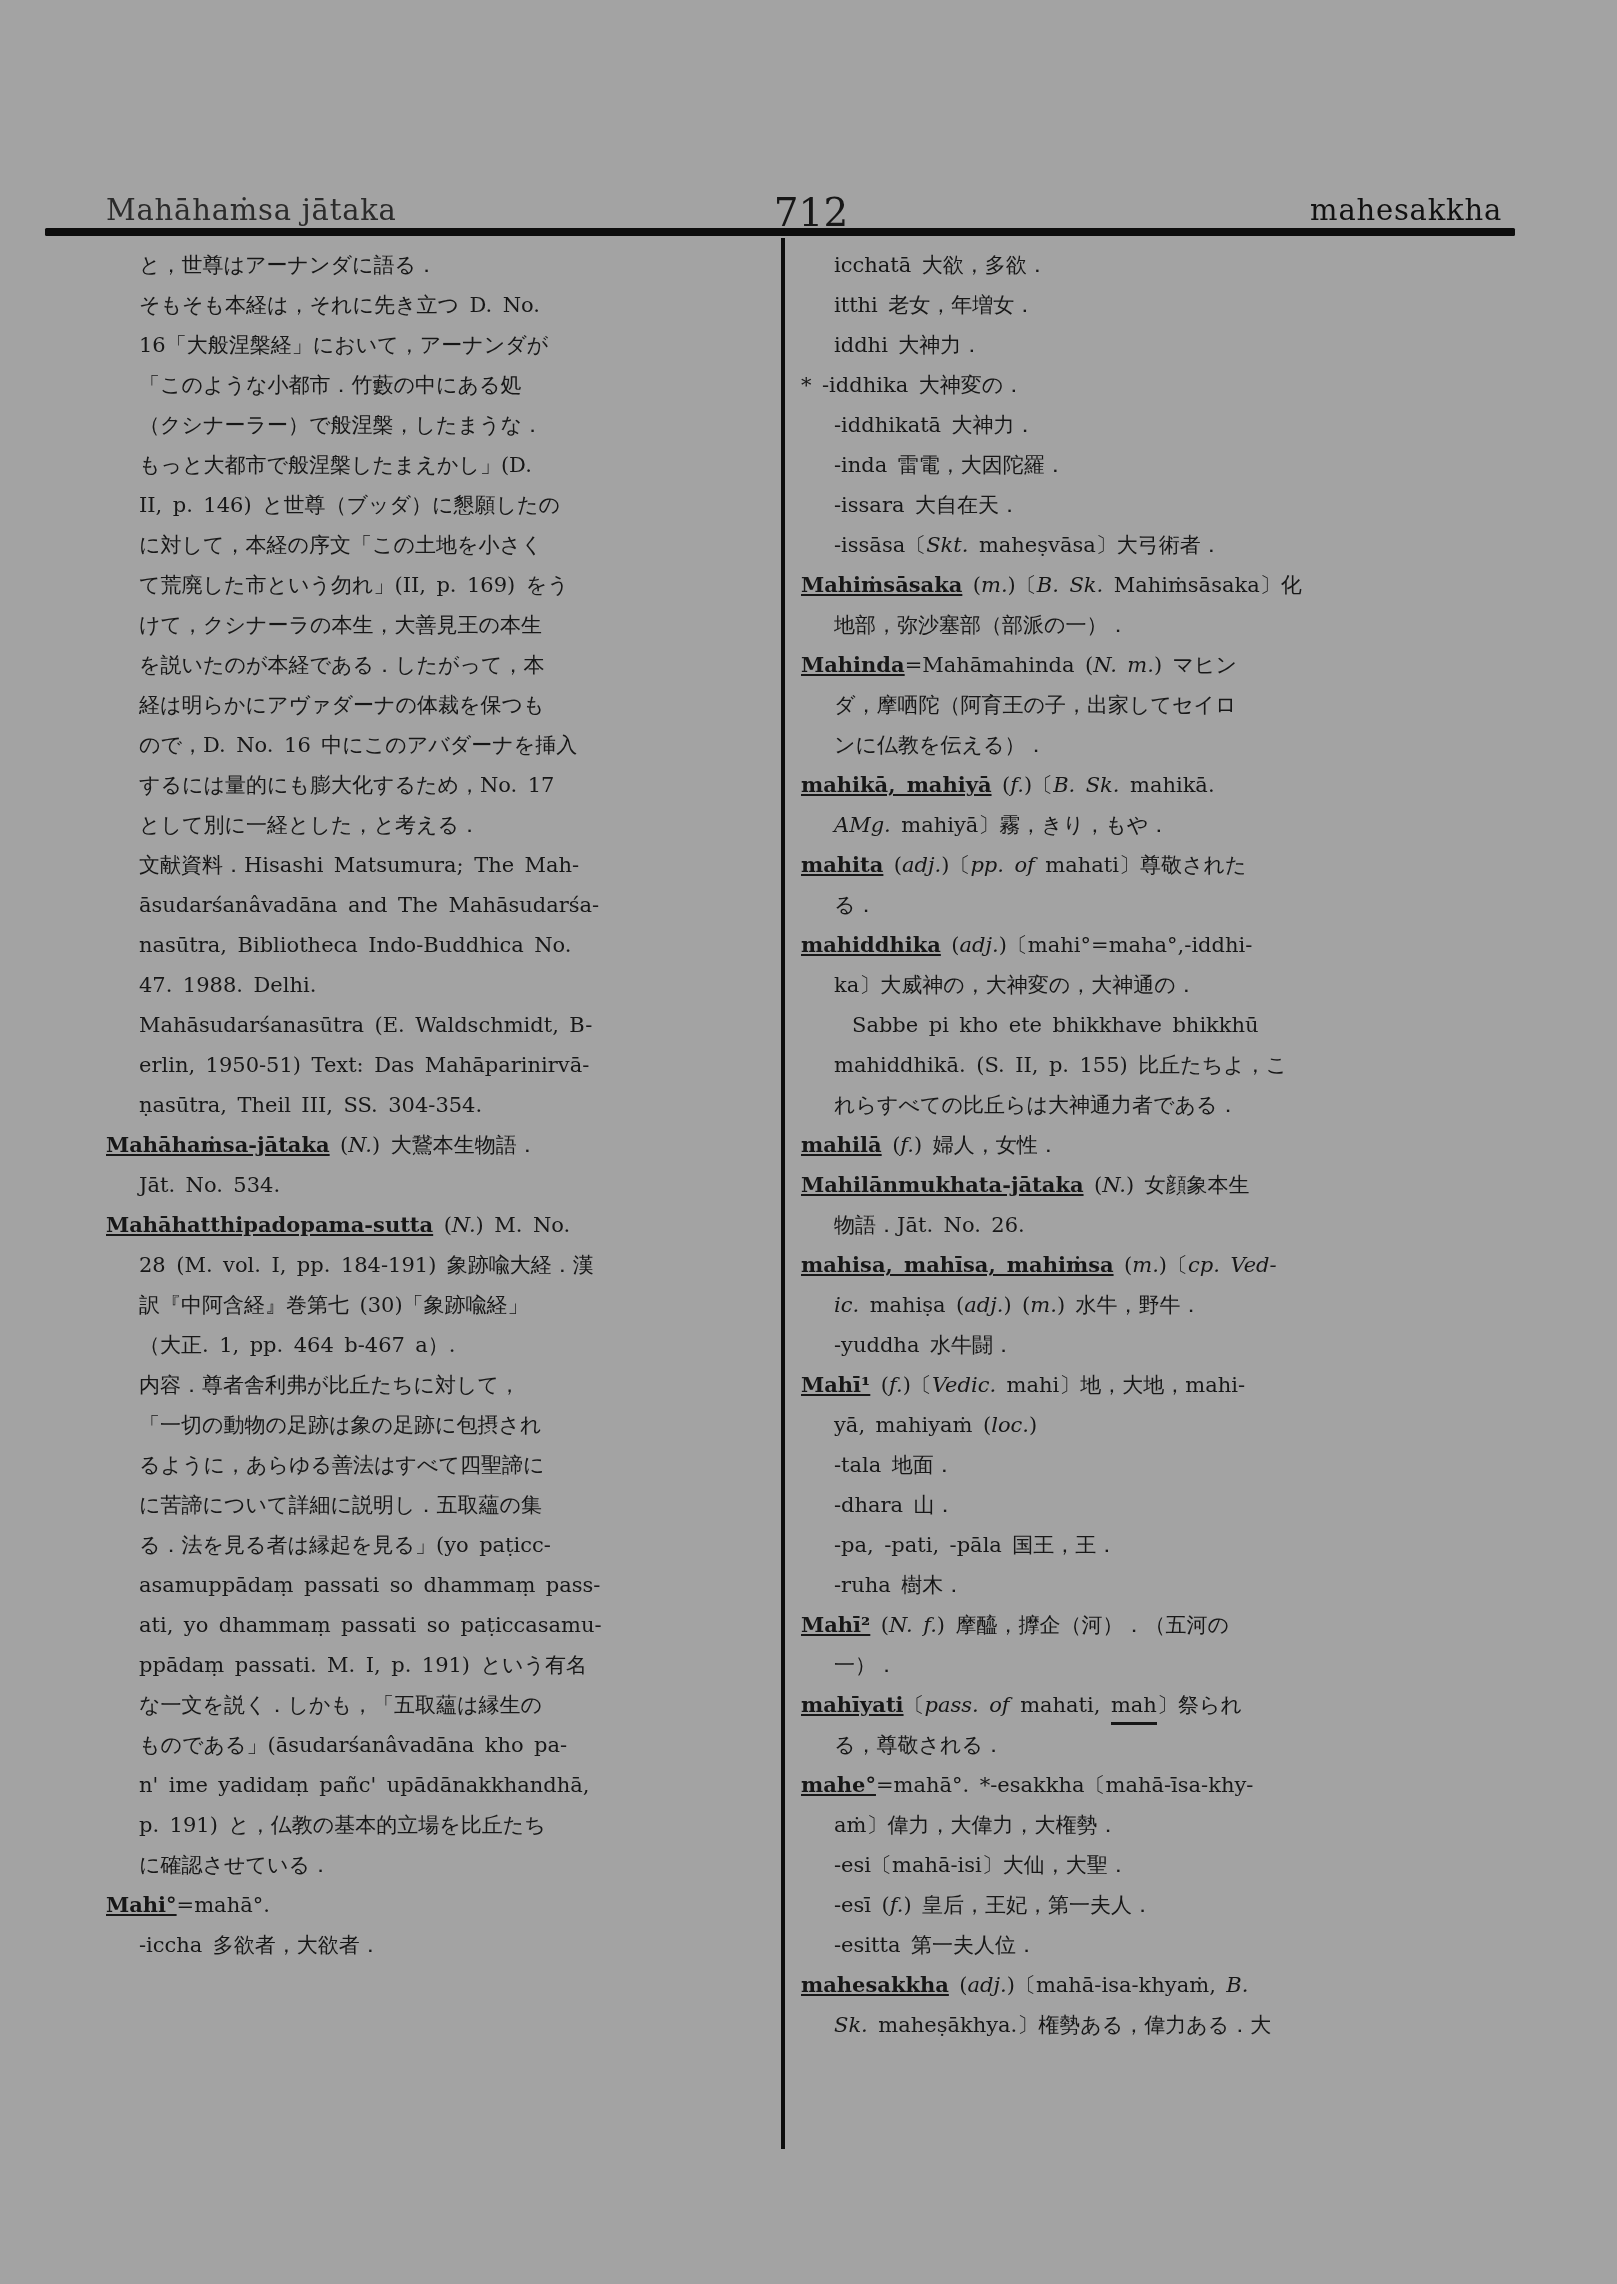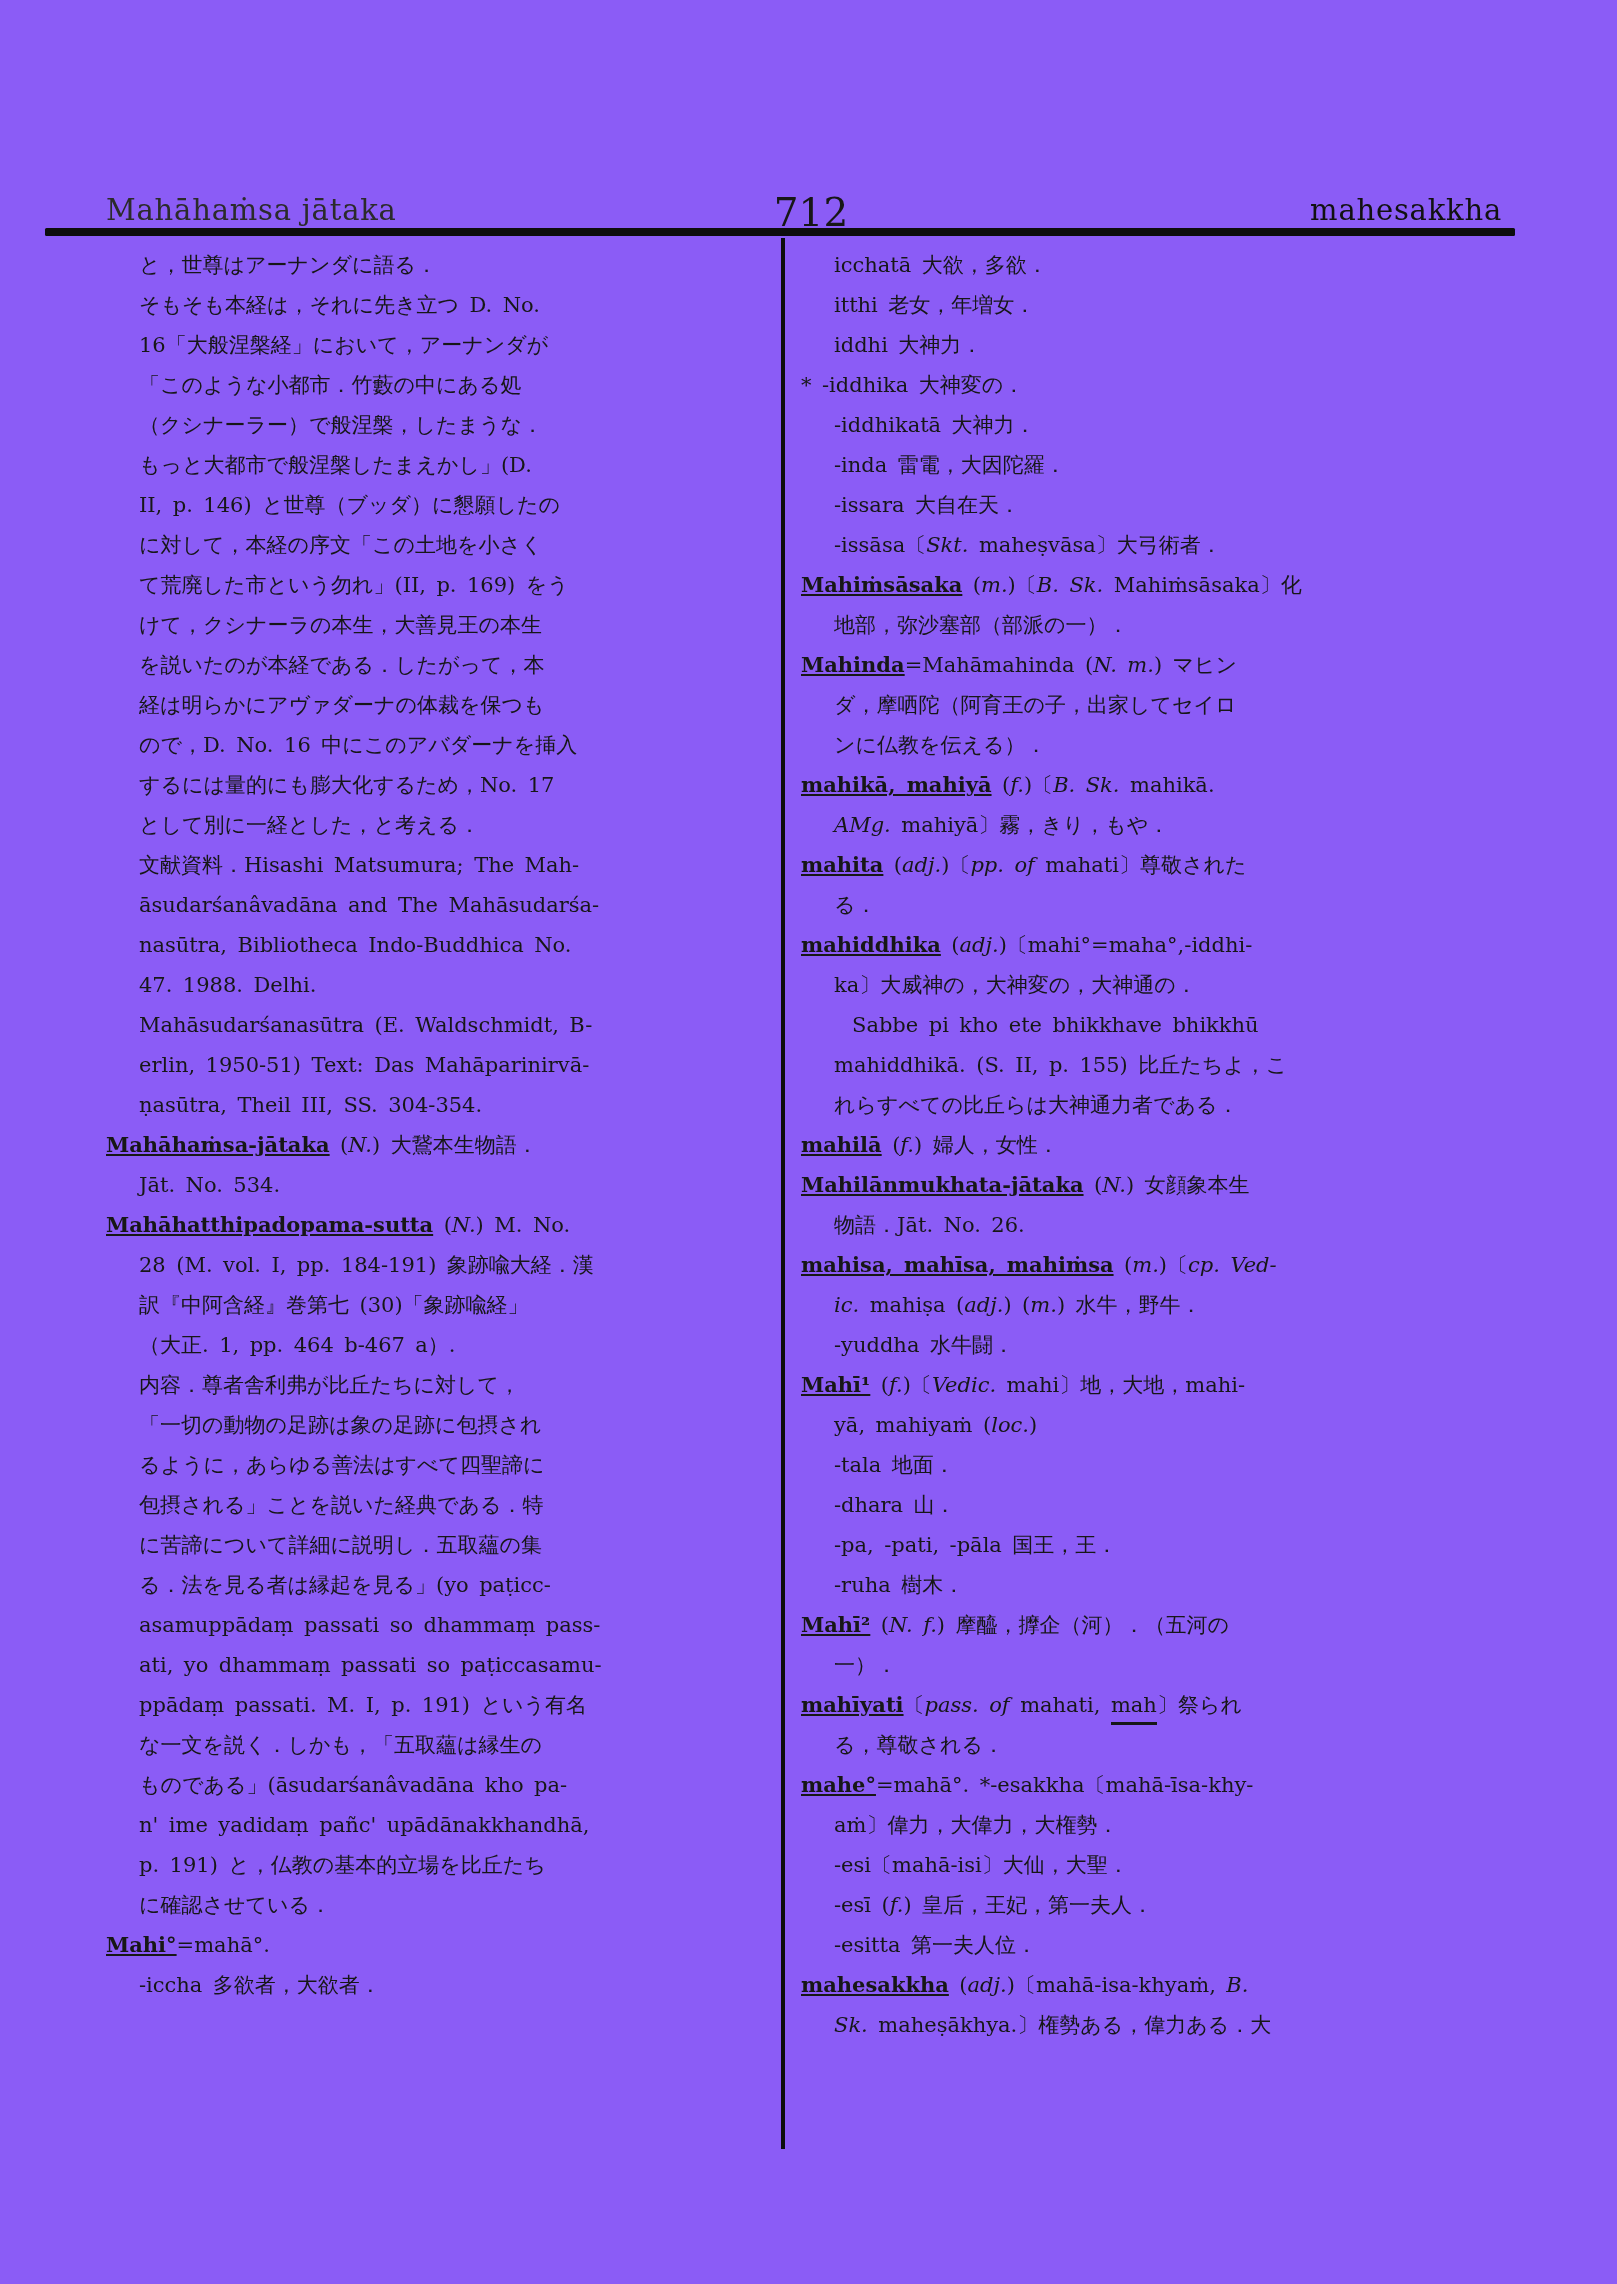--- a/index.html
+++ b/index.html
@@ -1,19 +1,19 @@
 <!DOCTYPE html>
 <html style="font-size:12px"><head>
 <meta charset="utf-8">
 <style>
   html,body{margin:0;padding:0;background:#ffffff;}
   .page{
     position:relative;
     width:1617px;height:2284px;
-    background:#8b5cf6;
+    background:#a3a3a3;
     font-family:"DejaVu Serif","Liberation Serif","DejaVu Sans",serif;
     color:#171717;
     overflow:hidden;
   }
   .guide{position:absolute;top:193px;font-size:29px;letter-spacing:0.8px;white-space:nowrap;}
   .guide-left{left:106px;color:#2b2b2b;}
   .guide-right{right:115px;color:#111;}
   .page-num{position:absolute;top:190px;left:743px;width:136px;text-align:center;font-size:39px;}
   .hrule{position:absolute;left:45px;top:228px;width:1470px;height:8.3px;background:#0d0d0d;border-radius:1.5px;}
   .vrule{position:absolute;left:781px;top:238px;width:3.8px;height:1911px;background:#0d0d0d;}
@@ -68,21 +68,20 @@
       <div class="line ind1"><span class="s-n">ṇasūtra, Theil III, SS. 304-354.</span></div>
       <div class="line ind0"><span class="s-b">Mahāhaṁsa-jātaka</span><span class="s-n"> (</span><span class="s-i">N.</span><span class="s-n">) 大鵞本生物語．</span></div>
       <div class="line ind1"><span class="s-n">Jāt. No. 534.</span></div>
       <div class="line ind0"><span class="s-b">Mahāhatthipadopama-sutta</span><span class="s-n"> (</span><span class="s-i">N.</span><span class="s-n">) M. No.</span></div>
       <div class="line ind1"><span class="s-n">28 (M. vol. I, pp. 184-191) 象跡喩大経．漢</span></div>
       <div class="line ind1"><span class="s-n">訳『中阿含経』巻第七 (30)「象跡喩経」</span></div>
       <div class="line ind1"><span class="s-n">（大正. 1, pp. 464 b-467 a）.</span></div>
       <div class="line ind1"><span class="s-n">内容．尊者舎利弗が比丘たちに対して，</span></div>
       <div class="line ind1"><span class="s-n">「一切の動物の足跡は象の足跡に包摂され</span></div>
       <div class="line ind1"><span class="s-n">るように，あらゆる善法はすべて四聖諦に</span></div>
-      <div class="line ind1"><span class="s-n">包摂される」ことを説いた経典である．特</span></div>
       <div class="line ind1"><span class="s-n">に苦諦について詳細に説明し．五取蘊の集</span></div>
       <div class="line ind1"><span class="s-n">る．法を見る者は縁起を見る」(yo paṭicc-</span></div>
       <div class="line ind1"><span class="s-n">asamuppādaṃ passati so dhammaṃ pass-</span></div>
       <div class="line ind1"><span class="s-n">ati, yo dhammaṃ passati so paṭiccasamu-</span></div>
       <div class="line ind1"><span class="s-n">ppādaṃ passati. M. I, p. 191) という有名</span></div>
       <div class="line ind1"><span class="s-n">な一文を説く．しかも，「五取蘊は縁生の</span></div>
       <div class="line ind1"><span class="s-n">ものである」(āsudarśanâvadāna kho pa-</span></div>
       <div class="line ind1"><span class="s-n">n' ime yadidaṃ pañc' upādānakkhandhā,</span></div>
       <div class="line ind1"><span class="s-n">p. 191) と，仏教の基本的立場を比丘たち</span></div>
       <div class="line ind1"><span class="s-n">に確認させている．</span></div>

